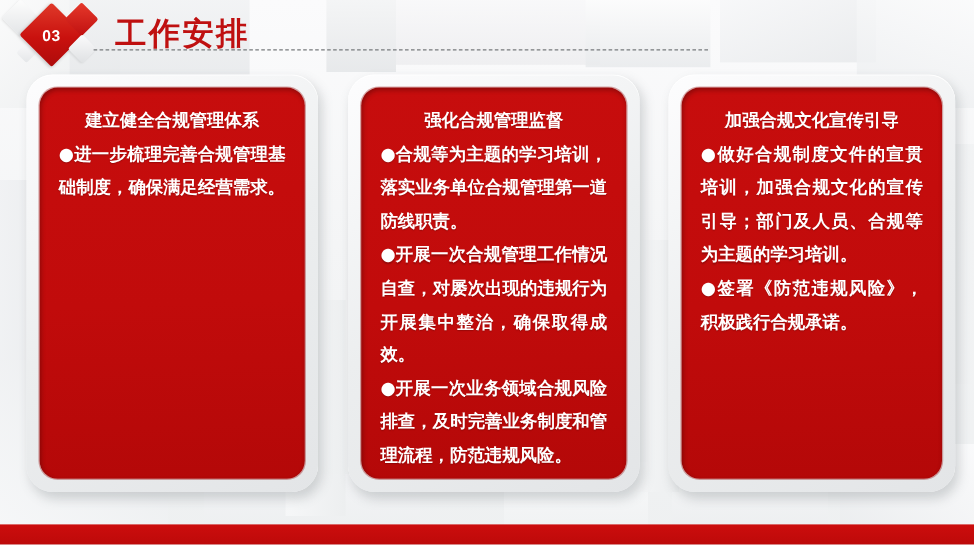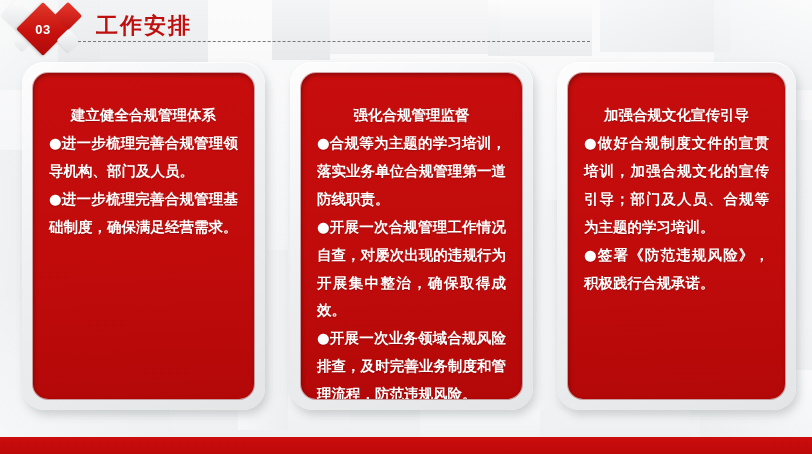--- a/index.html
+++ b/index.html
@@ -73,21 +73,21 @@
     background:linear-gradient(135deg,#fdfdfd,#e2e4e6); border-radius:2px;
     box-shadow:0 1px 2px rgba(0,0,0,.10); }
   .dia-s3 { left:52px; top:30px; width:17px; height:17px;
     background:linear-gradient(135deg,#fbfbfc,#dfe1e3); border-radius:2px;
     box-shadow:0 1px 2px rgba(0,0,0,.10); }
   .dia-s4 { left:8px; top:36px; width:12px; height:12px;
     background:linear-gradient(135deg,#fafafb,#e4e6e8); border-radius:2px; }
 
   .title {
     position:absolute; left:96px; top:11px;
-    font-size:22px; font-weight:bold; color:#bf1010;
+    font-size:26px; font-weight:bold; color:#bf1010;
     letter-spacing:2px;
     font-family:"DejaVu Sans","Liberation Sans",sans-serif;
   }
   .dash-line {
     position:absolute; left:78px; top:41px; width:512px; height:0;
     border-top: 1px dashed #777a7c;
   }
 
   
   .card-frame {
@@ -99,21 +99,21 @@
     padding: 11px;
     box-sizing: border-box;
   }
   .card-inner {
     width:100%; height:100%;
     border-radius: 15px;
     background: linear-gradient(178deg,#c70d0d 0%, #c10b0b 55%, #b40808 100%);
     box-shadow: inset 1px 2px 4px rgba(0,0,0,.30),
                 0 0 0 1px rgba(150,10,10,.35);
     box-sizing:border-box;
-    padding: 28px 16px 10px 16px;
+    padding: 14px 16px 10px 16px;
     overflow:hidden;
   }
   #card1 { left:22px;  top:62px; width:243px; height:348px; }
   #card2 { left:290px; top:62px; width:243px; height:348px; }
   #card3 { left:557px; top:62px; width:239px; height:348px; }
 
   .card-title {
     color:#ffffff;
     font-size:14.5px;
     font-weight:bold;
@@ -176,21 +176,20 @@
       <span class="dia-num">03</span>
     </div>
     <div class="title">工作安排</div>
     <div class="dash-line"></div>
   </div>
 
   <div class="card-frame" id="card1">
     <div class="card-inner">
       <div class="card-title">建立健全合规管理体系</div>
       <div class="card-body">
-        <p class="bullet-line">●进一步梳理完善合规管理领导机构、部门及人员。</p>
         <p class="bullet-line">●进一步梳理完善合规管理基础制度，确保满足经营需求。</p>
       </div>
     </div>
   </div>
 
   <div class="card-frame" id="card2">
     <div class="card-inner">
       <div class="card-title">强化合规管理监督</div>
       <div class="card-body">
         <p class="bullet-line">●合规等为主题的学习培训，落实业务单位合规管理第一道防线职责。</p>

